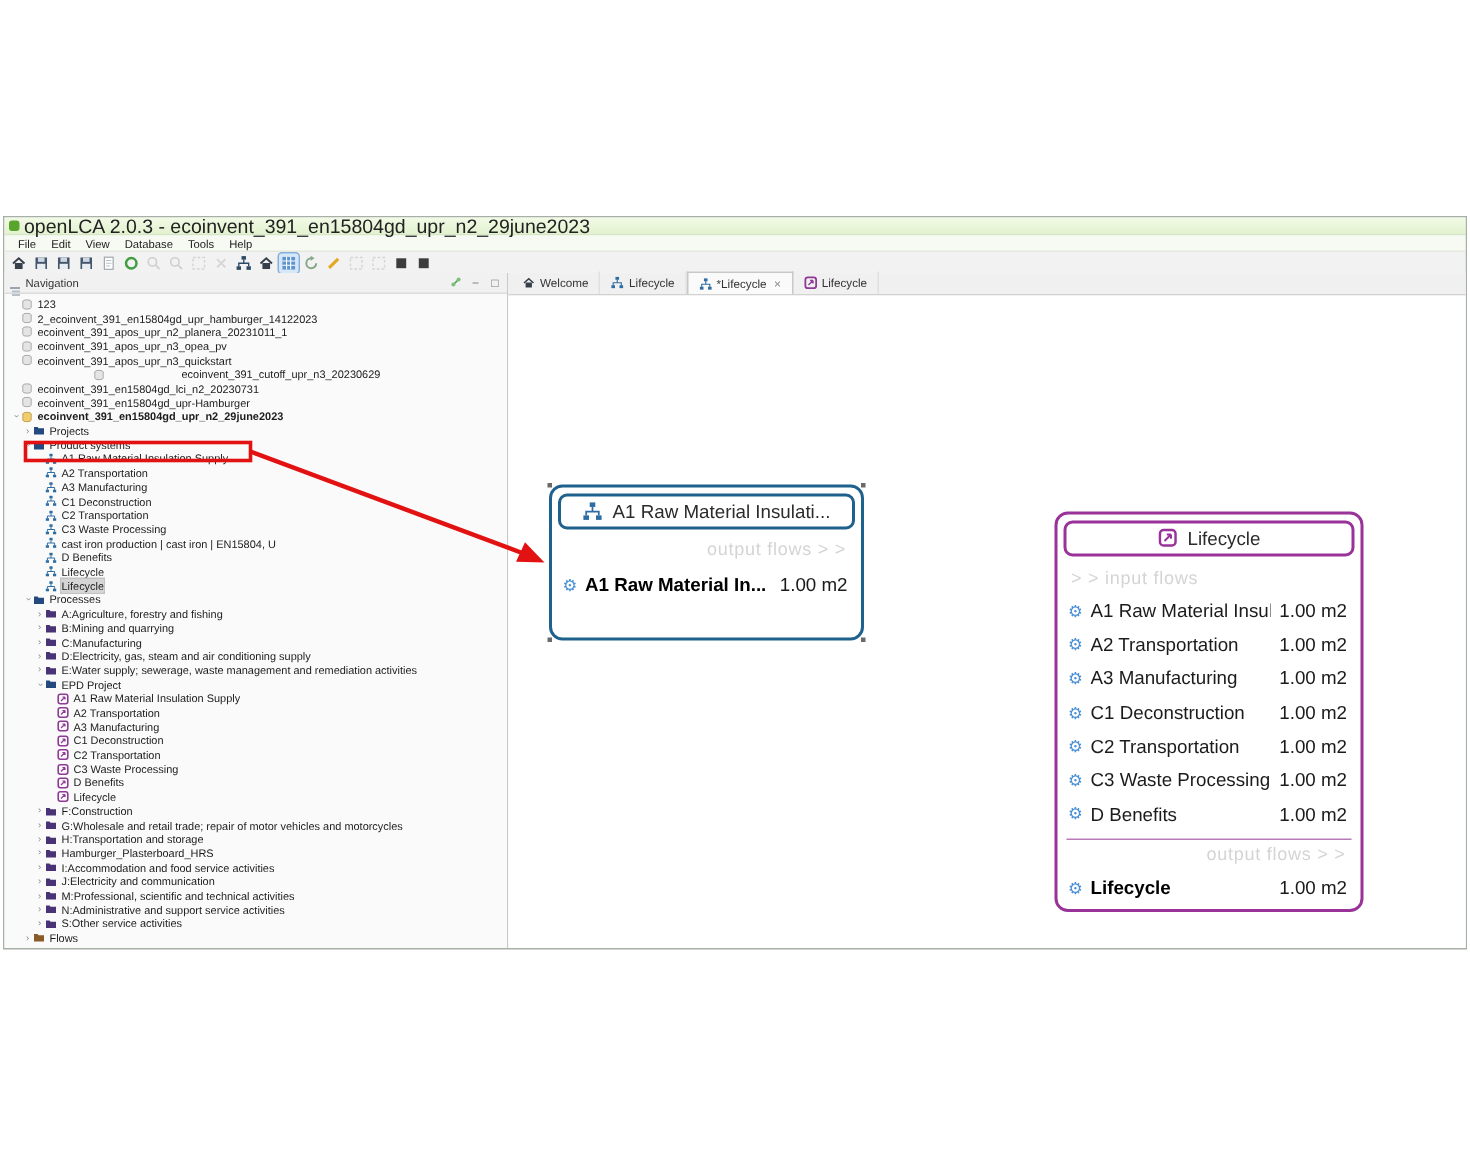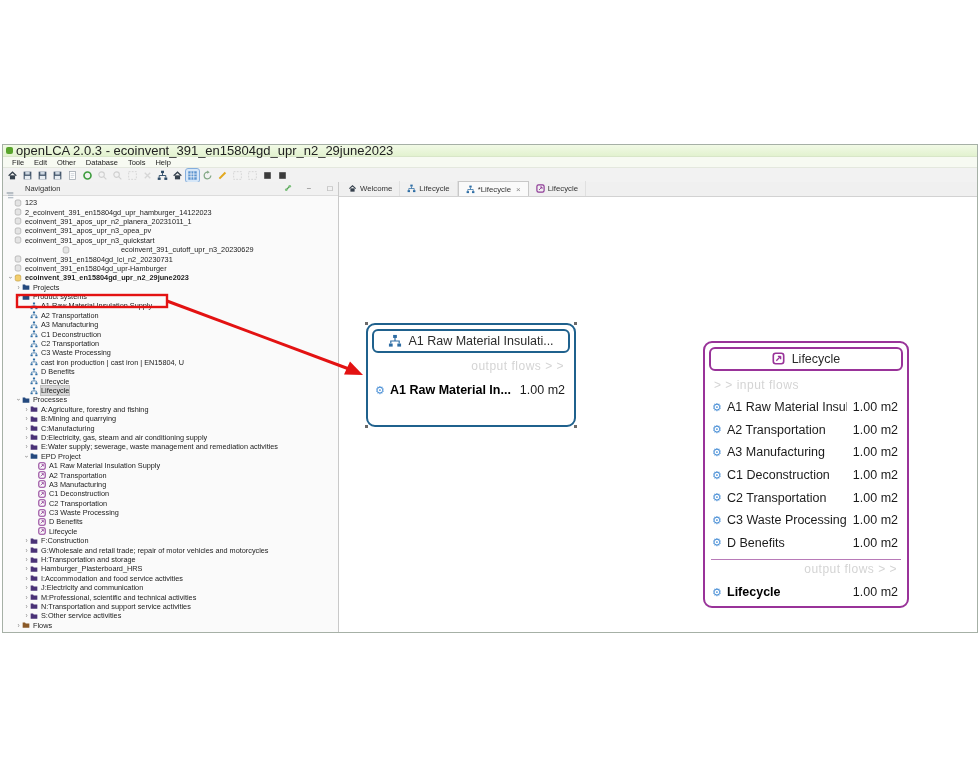--- a/index.html
+++ b/index.html
@@ -17,21 +17,21 @@
   #menubar .mi { font-size:7.5px; color:#222; padding:0 5px; cursor:default; }
 
   #toolbar { height:15px; background:#f2f2f2; display:flex; align-items:center; padding-left:3px; gap:2px; border-bottom:1px solid #d6d6d6; }
   .tbi { width:13px; height:13px; display:inline-flex; align-items:center; justify-content:center; border-radius:2px; }
   .tbi.active { background:#d6e7f8; outline:1px solid #84aedd; }
 
   #mainrow { position:absolute; left:0; top:37px; right:0; bottom:0; display:flex; }
 
   
   #navpanel { width:336px; background:#fafafa; border-right:1px solid #c9c9c9; display:flex; flex-direction:column; overflow:hidden; }
-  #navheader { height:14px; background:#f1f1f1; border-bottom:1px solid #dcdcdc; display:flex; align-items:center; padding:0 3px; gap:11px; }
+  #navheader { height:14px; background:#f1f1f1; border-bottom:1px solid #dcdcdc; display:flex; align-items:center; padding:0 3px; gap:3px; }
   #navheader .nlabel { font-size:7.5px; color:#333; flex:0 0 auto; }
   #navheader .spacer { flex:1; }
   #navheader .nbtn { font-size:8px; color:#777; width:10px; text-align:center; cursor:default; }
   #navheader .nico { width:8px; height:8px; }
 
   #tree { flex:1; overflow:hidden; padding-top:2px; }
   .trow { position:relative; height:9.4px; display:flex; align-items:center; font-size:7.3px; color:#1c1c1c; white-space:nowrap; cursor:default; }
   .trow .exp { width:7px; flex:0 0 auto; font-size:6.5px; color:#8a8a8a; text-align:center; line-height:9px; }
   .trow .exp.open { transform:rotate(90deg); }
   .trow .ticon { flex:0 0 auto; width:8px; height:8px; margin-right:3px; display:inline-flex; }
@@ -85,21 +85,21 @@
   <div id="appwin">
 
     <div id="titlebar">
       <span class="logo"></span>
       <span class="title">openLCA 2.0.3 - ecoinvent_391_en15804gd_upr_n2_29june2023</span>
     </div>
 
     <div id="menubar">
         <span class="mi">File</span>
         <span class="mi">Edit</span>
-        <span class="mi">Other</span>
+        <span class="mi">View</span>
         <span class="mi">Database</span>
         <span class="mi">Tools</span>
         <span class="mi">Help</span>
       </div>
 
     <div id="toolbar">
         <span class="tbi">
           <svg width="11" height="11" viewBox="0 0 12 12">
             <path d="M1.8 6.2 L6 2.4 L10.2 6.2" fill="none" stroke="#35404c" stroke-width="1.4"></path>
             <rect x="3.2" y="5.8" width="5.6" height="4.4" fill="#35404c"></rect>
@@ -668,21 +668,21 @@
               </span>
               <span class="tlabel">M:Professional, scientific and technical activities</span>
             </div>
             <div class="trow" style="padding-left: 20px;">
               <span class="exp">›</span>
               <span class="ticon">
                 <svg width="8" height="8" viewBox="0 0 12 12">
                   <path d="M1 2.4 H4.6 L5.6 3.8 H11 V10 H1 Z" fill="#4a3277"></path>
                 </svg>
               </span>
-              <span class="tlabel">N:Transportation and support service activities</span>
+              <span class="tlabel">N:Administrative and support service activities</span>
             </div>
             <div class="trow" style="padding-left: 20px;">
               <span class="exp">›</span>
               <span class="ticon">
                 <svg width="8" height="8" viewBox="0 0 12 12">
                   <path d="M1 2.4 H4.6 L5.6 3.8 H11 V10 H1 Z" fill="#4a3277"></path>
                 </svg>
               </span>
               <span class="tlabel">S:Other service activities</span>
             </div>

